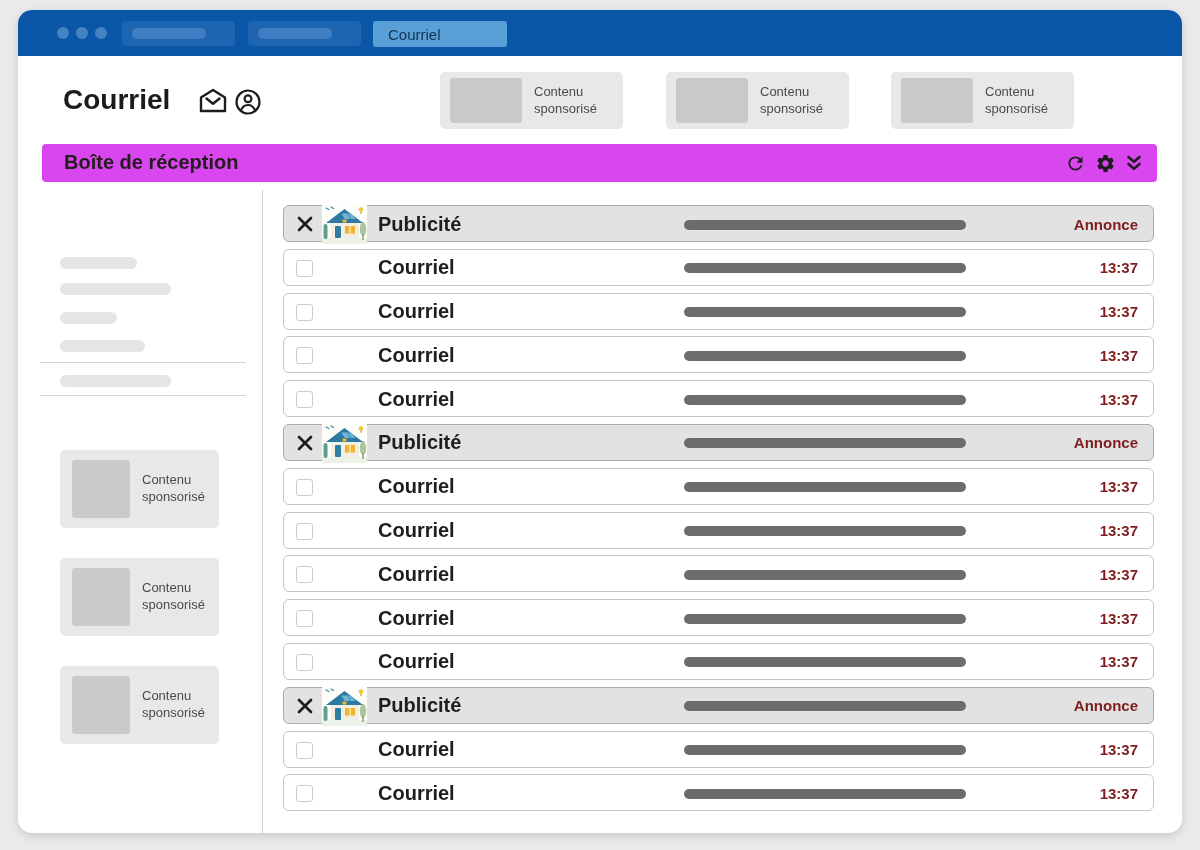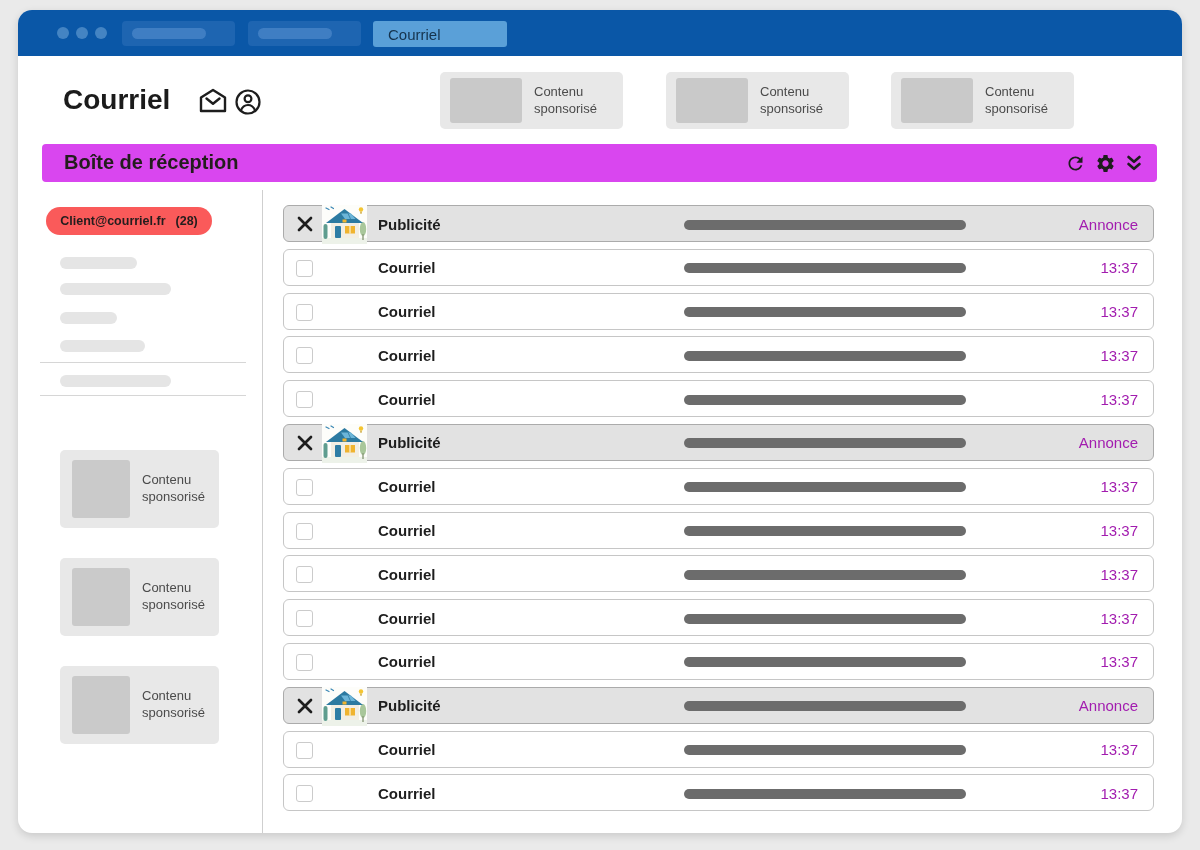--- a/index.html
+++ b/index.html
@@ -42,23 +42,23 @@
 
   
   .list{position:absolute;left:265px;top:195px;width:871px;display:flex;flex-direction:column;gap:6.8px;}
   .row{position:relative;height:37px;border-radius:6px;box-sizing:border-box;}
   .row-mail{background:#ffffff;border:1px solid #c6c6c6;}
   .row-ad{background:#e2e2e2;border:1px solid #ababab;}
   .chk{position:absolute;left:12px;top:10px;width:17px;height:17px;border:1.5px solid #cbcbcb;border-radius:3px;
        background:#fff;box-sizing:border-box;cursor:pointer;}
   .x-close{position:absolute;left:11px;top:8px;width:20px;height:20px;color:#1d1d1d;cursor:pointer;}
   .house{position:absolute;left:38px;top:-1px;width:45px;height:39px;}
-  .row-label{position:absolute;left:94px;top:50%;transform:translateY(-50%);font-size:15px;font-weight:700;color:#1e1e1e;}
+  .row-label{position:absolute;left:94px;top:50%;transform:translateY(-50%);font-size:20px;font-weight:700;color:#1e1e1e;}
   .row-bar{position:absolute;left:400px;top:13.5px;width:282px;height:10px;border-radius:5px;background:#6c6c6c;}
-  .row-right{position:absolute;right:15px;top:50%;transform:translateY(-50%);font-size:15px;font-weight:400;color:#a21caf;}
+  .row-right{position:absolute;right:15px;top:50%;transform:translateY(-50%);font-size:15px;font-weight:700;color:#7f1d1d;}
 </style>
 </head>
 <body>
 
 <div class="page">
   <div class="window">
 
     <div class="chrome">
       <div class="dots">
         <span class="dot"></span>
@@ -125,24 +125,20 @@
         </span>
         <span class="bicon">
           <svg width="18" height="20" viewBox="0 0 18 20">
               <path d="M3.5 4 L9 8.8 L14.5 4 M3.5 11 L9 15.8 L14.5 11" fill="none" stroke="#1d1d1d" stroke-width="2.6" stroke-linecap="round" stroke-linejoin="round"></path>
             </svg>
         </span>
       </span>
     </div>
 
     <div class="side-divider"></div>
-    <div class="account-pill">
-      <span>Client@courriel.fr</span>
-      <span>(28)</span>
-    </div>
     <span class="ph-bar" style="top:247px;width:77px;"></span>
     <span class="ph-bar" style="top:273px;width:111px;"></span>
     <span class="ph-bar" style="top:302px;width:57px;"></span>
     <span class="ph-bar" style="top:330px;width:85px;"></span>
     <span class="side-line" style="top:352px;"></span>
     <span class="ph-bar" style="top:365px;width:111px;"></span>
     <span class="side-line" style="top:385px;"></span>
 
     <div class="side-ad" style="top:440px;">
       <span class="thumb"></span>

